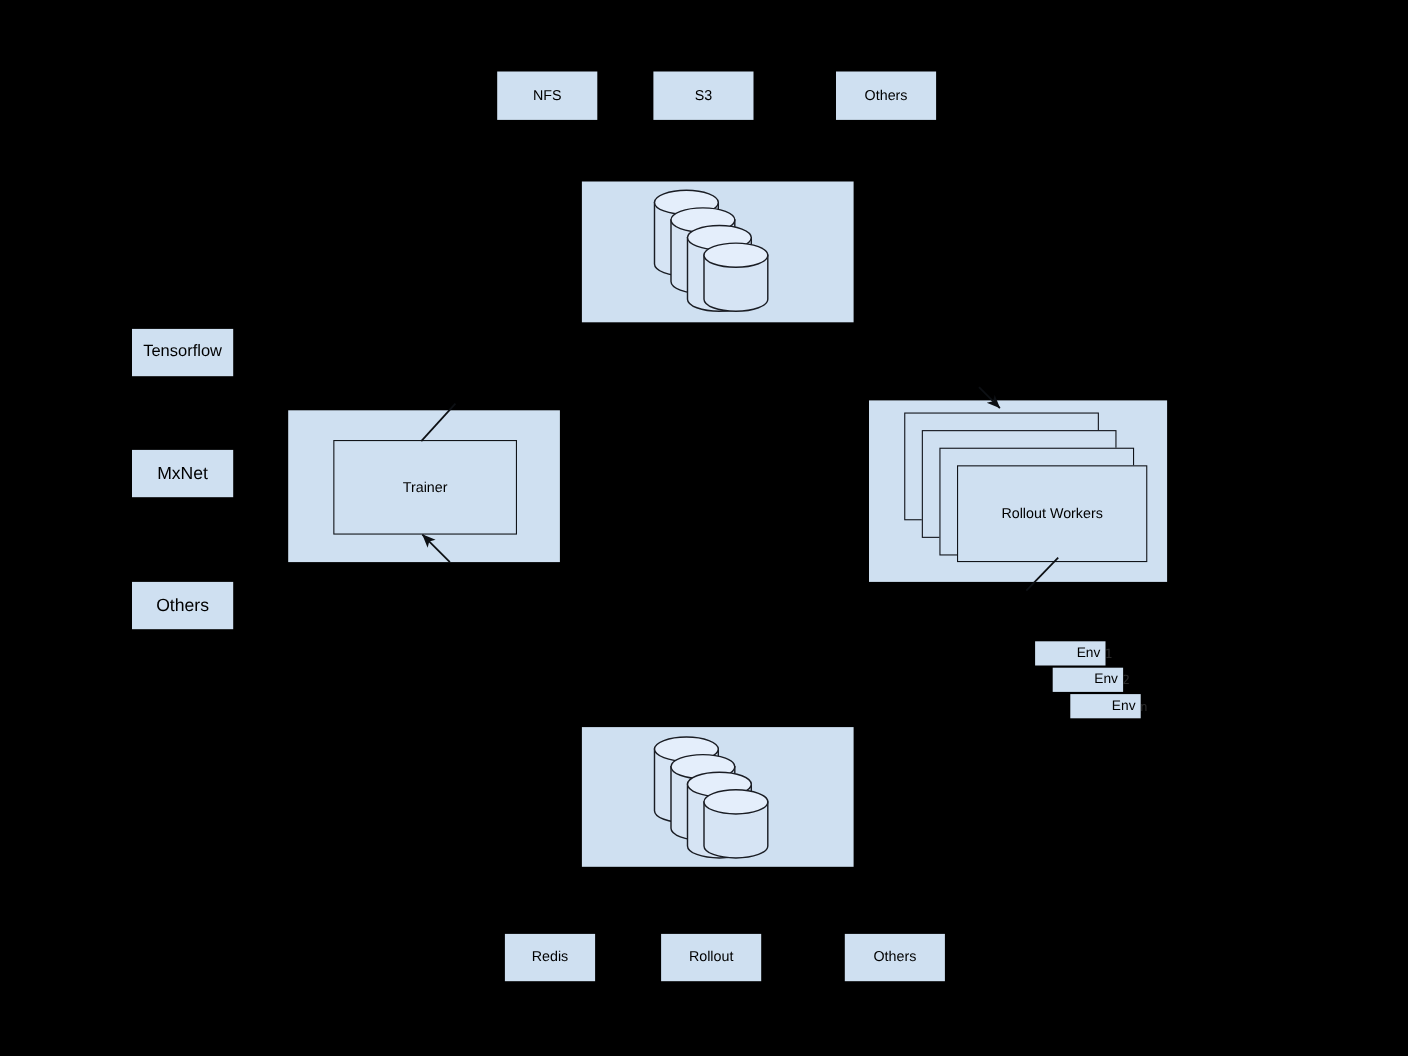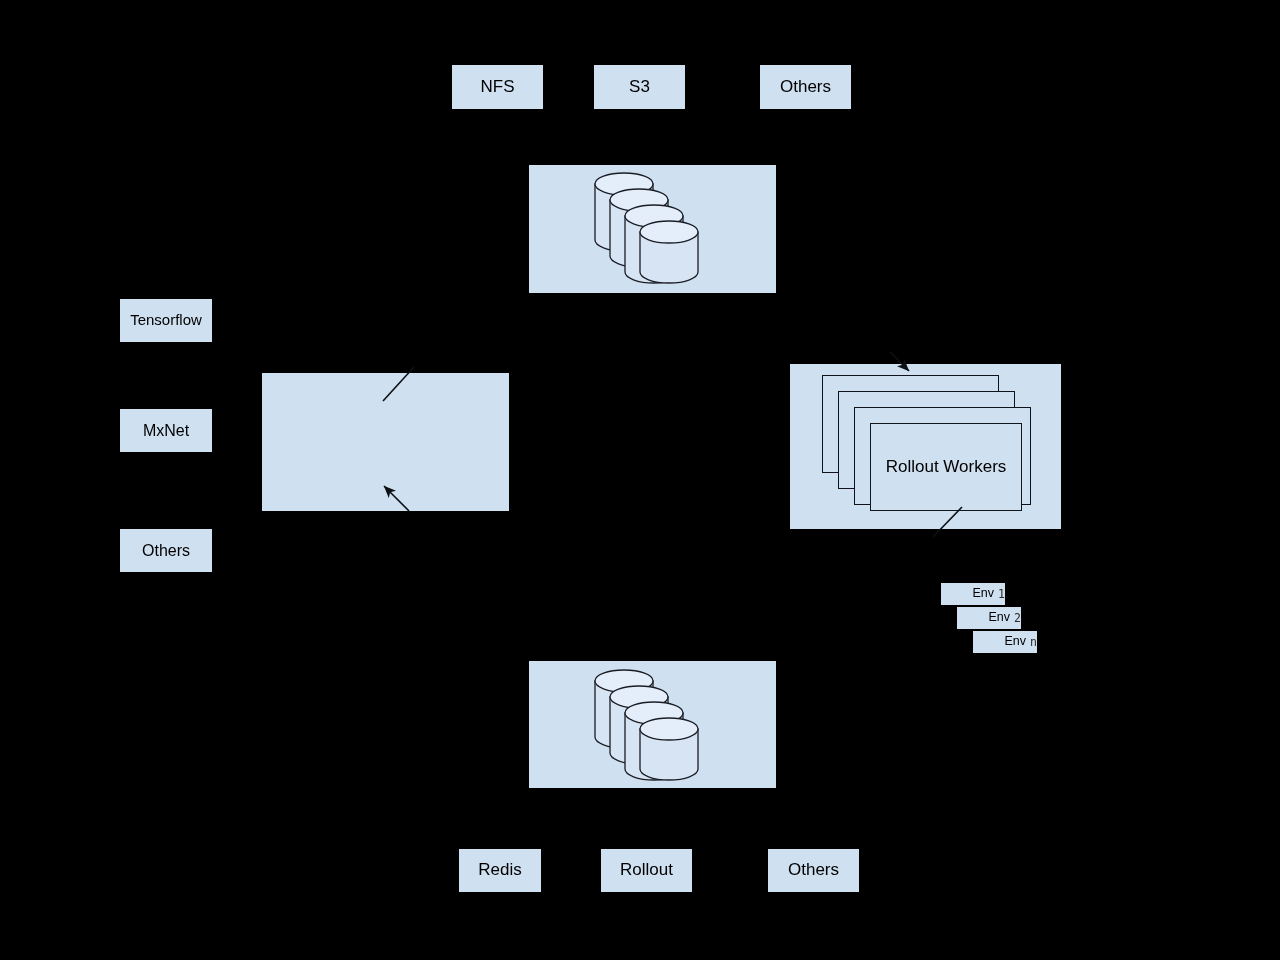--- a/index.html
+++ b/index.html
@@ -35,26 +35,26 @@
     white-space: nowrap;
   }
   .node.bordered {
     border: 1.4px solid #12151a;
   }
   .plain-panel {
     position: absolute;
     box-sizing: border-box;
     background: #cfe0f1;
   }
-  .lbl-lg { font-size: 17px; align-items: center; }
+  .lbl-lg { font-size: 13px; align-items: center; }
   .lbl-md { font-size: 16px; }
   .lbl-sm { font-size: 15px; }
   .lbl-env {
     font-size: 12.5px;
-    justify-content: flex-end;
+    justify-content: center;
     padding-left: 44px;
   }
   .lbl-env .envnum {
     font-family: "DejaVu Sans Mono", monospace;
     font-size: 11.5px;
     margin-left: 4px;
     color: #2a2a2a;
   }
   .stackbox {
     position: absolute;
@@ -99,26 +99,29 @@
 
   <div class="node lbl-md" style="left:120px; top:409px; width:92px; height:43px;">
     <span>MxNet</span>
   </div>
 
   <div class="node lbl-md" style="left:120px; top:529px; width:92px; height:43px;">
     <span>Others</span>
   </div>
 
   <div class="plain-panel" style="left:262px; top:373px; width:247px; height:138px;"></div>
+  <div class="node bordered lbl-lg" style="left:303px; top:400px; width:167px; height:86px;">
+    <span>Trainer</span>
+  </div>
 
   <div class="plain-panel" style="left:790px; top:364px; width:271px; height:165px;"></div>
   <div class="stackbox" style="left:822px; top:375px; width:177px; height:98px;"></div>
   <div class="stackbox" style="left:838px; top:391px; width:177px; height:98px;"></div>
   <div class="stackbox" style="left:854px; top:407px; width:177px; height:98px;"></div>
-  <div class="node bordered lbl-lg" style="left:870px; top:423px; width:152px; height:88px;">
+  <div class="node bordered lbl-lg" style="left:870px; top:423px; width:173px; height:88px;">
     <span>Rollout Workers</span>
   </div>
 
   <div class="node lbl-env" style="left:941px; top:583px; width:64px; height:22px;">
     <span>Env</span>
     <span class="envnum">1</span>
   </div>
   <div class="node lbl-env" style="left:957px; top:607px; width:64px; height:22px;">
     <span>Env</span>
     <span class="envnum">2</span>

